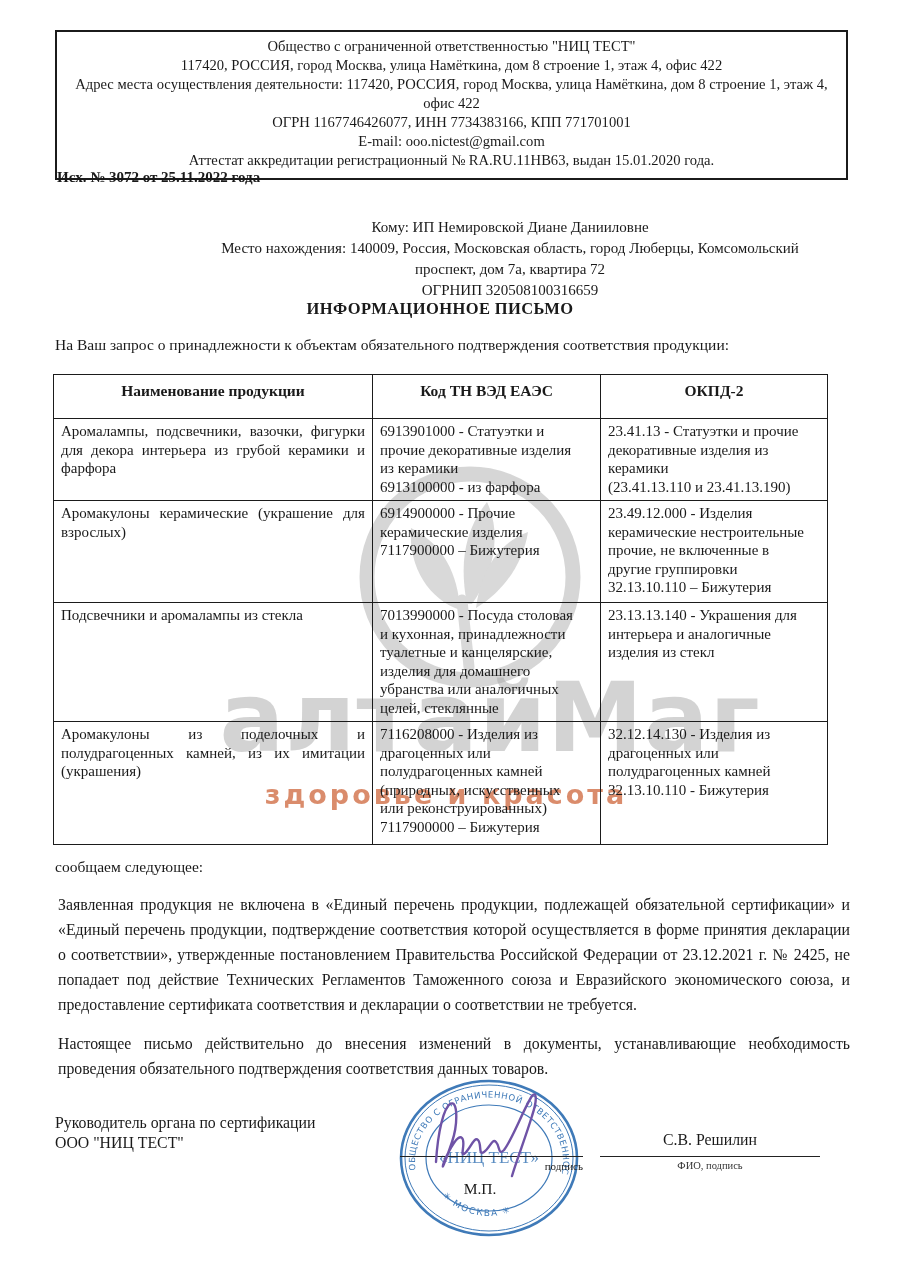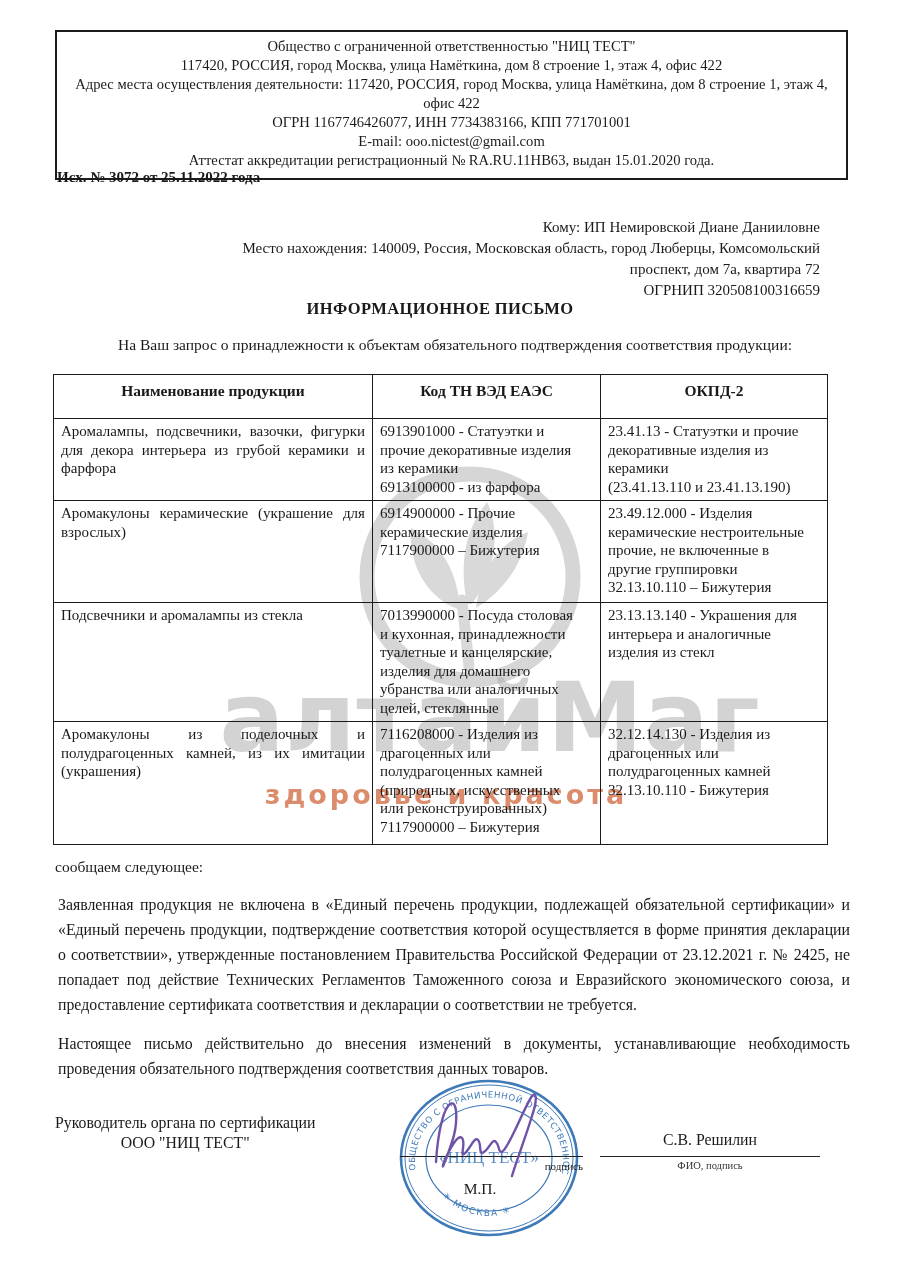--- a/index.html
+++ b/index.html
@@ -2,35 +2,35 @@
 <html><head>
 <meta charset="utf-8">
 <style>
   html,body{margin:0;padding:0;background:#ffffff;}
   #page{
     position:relative;width:900px;height:1273px;background:#ffffff;
     font-family:"Liberation Serif", serif;color:#1a1a1a;overflow:hidden;
     outline:1px solid #ececec;
   }
   .abs{position:absolute;}
-  .content{z-index:2;text-align:center;}
+  .content{z-index:2;}
   .wm{z-index:0;}
   .pre{white-space:pre-line;}
 
   
   .letterhead{
     left:55px;top:30px;width:765px;border:2px solid #1b1b1b;
     padding:5px 12px 8px 12px;text-align:center;
     font-size:14.6px;line-height:19px;
   }
 
   .ref-line{left:57px;top:169px;font-weight:bold;font-size:15px;}
 
   .recipient{
-    left:200px;top:217px;width:620px;text-align:right;
+    left:200px;top:217px;width:620px;text-align:center;
     font-size:15px;line-height:21px;
   }
 
   .doc-title{
     left:0;top:299px;width:880px;text-align:center;
     font-weight:bold;font-size:16.5px;letter-spacing:.4px;
   }
 
   .intro{left:55px;top:336px;width:800px;font-size:15.5px;}
 

